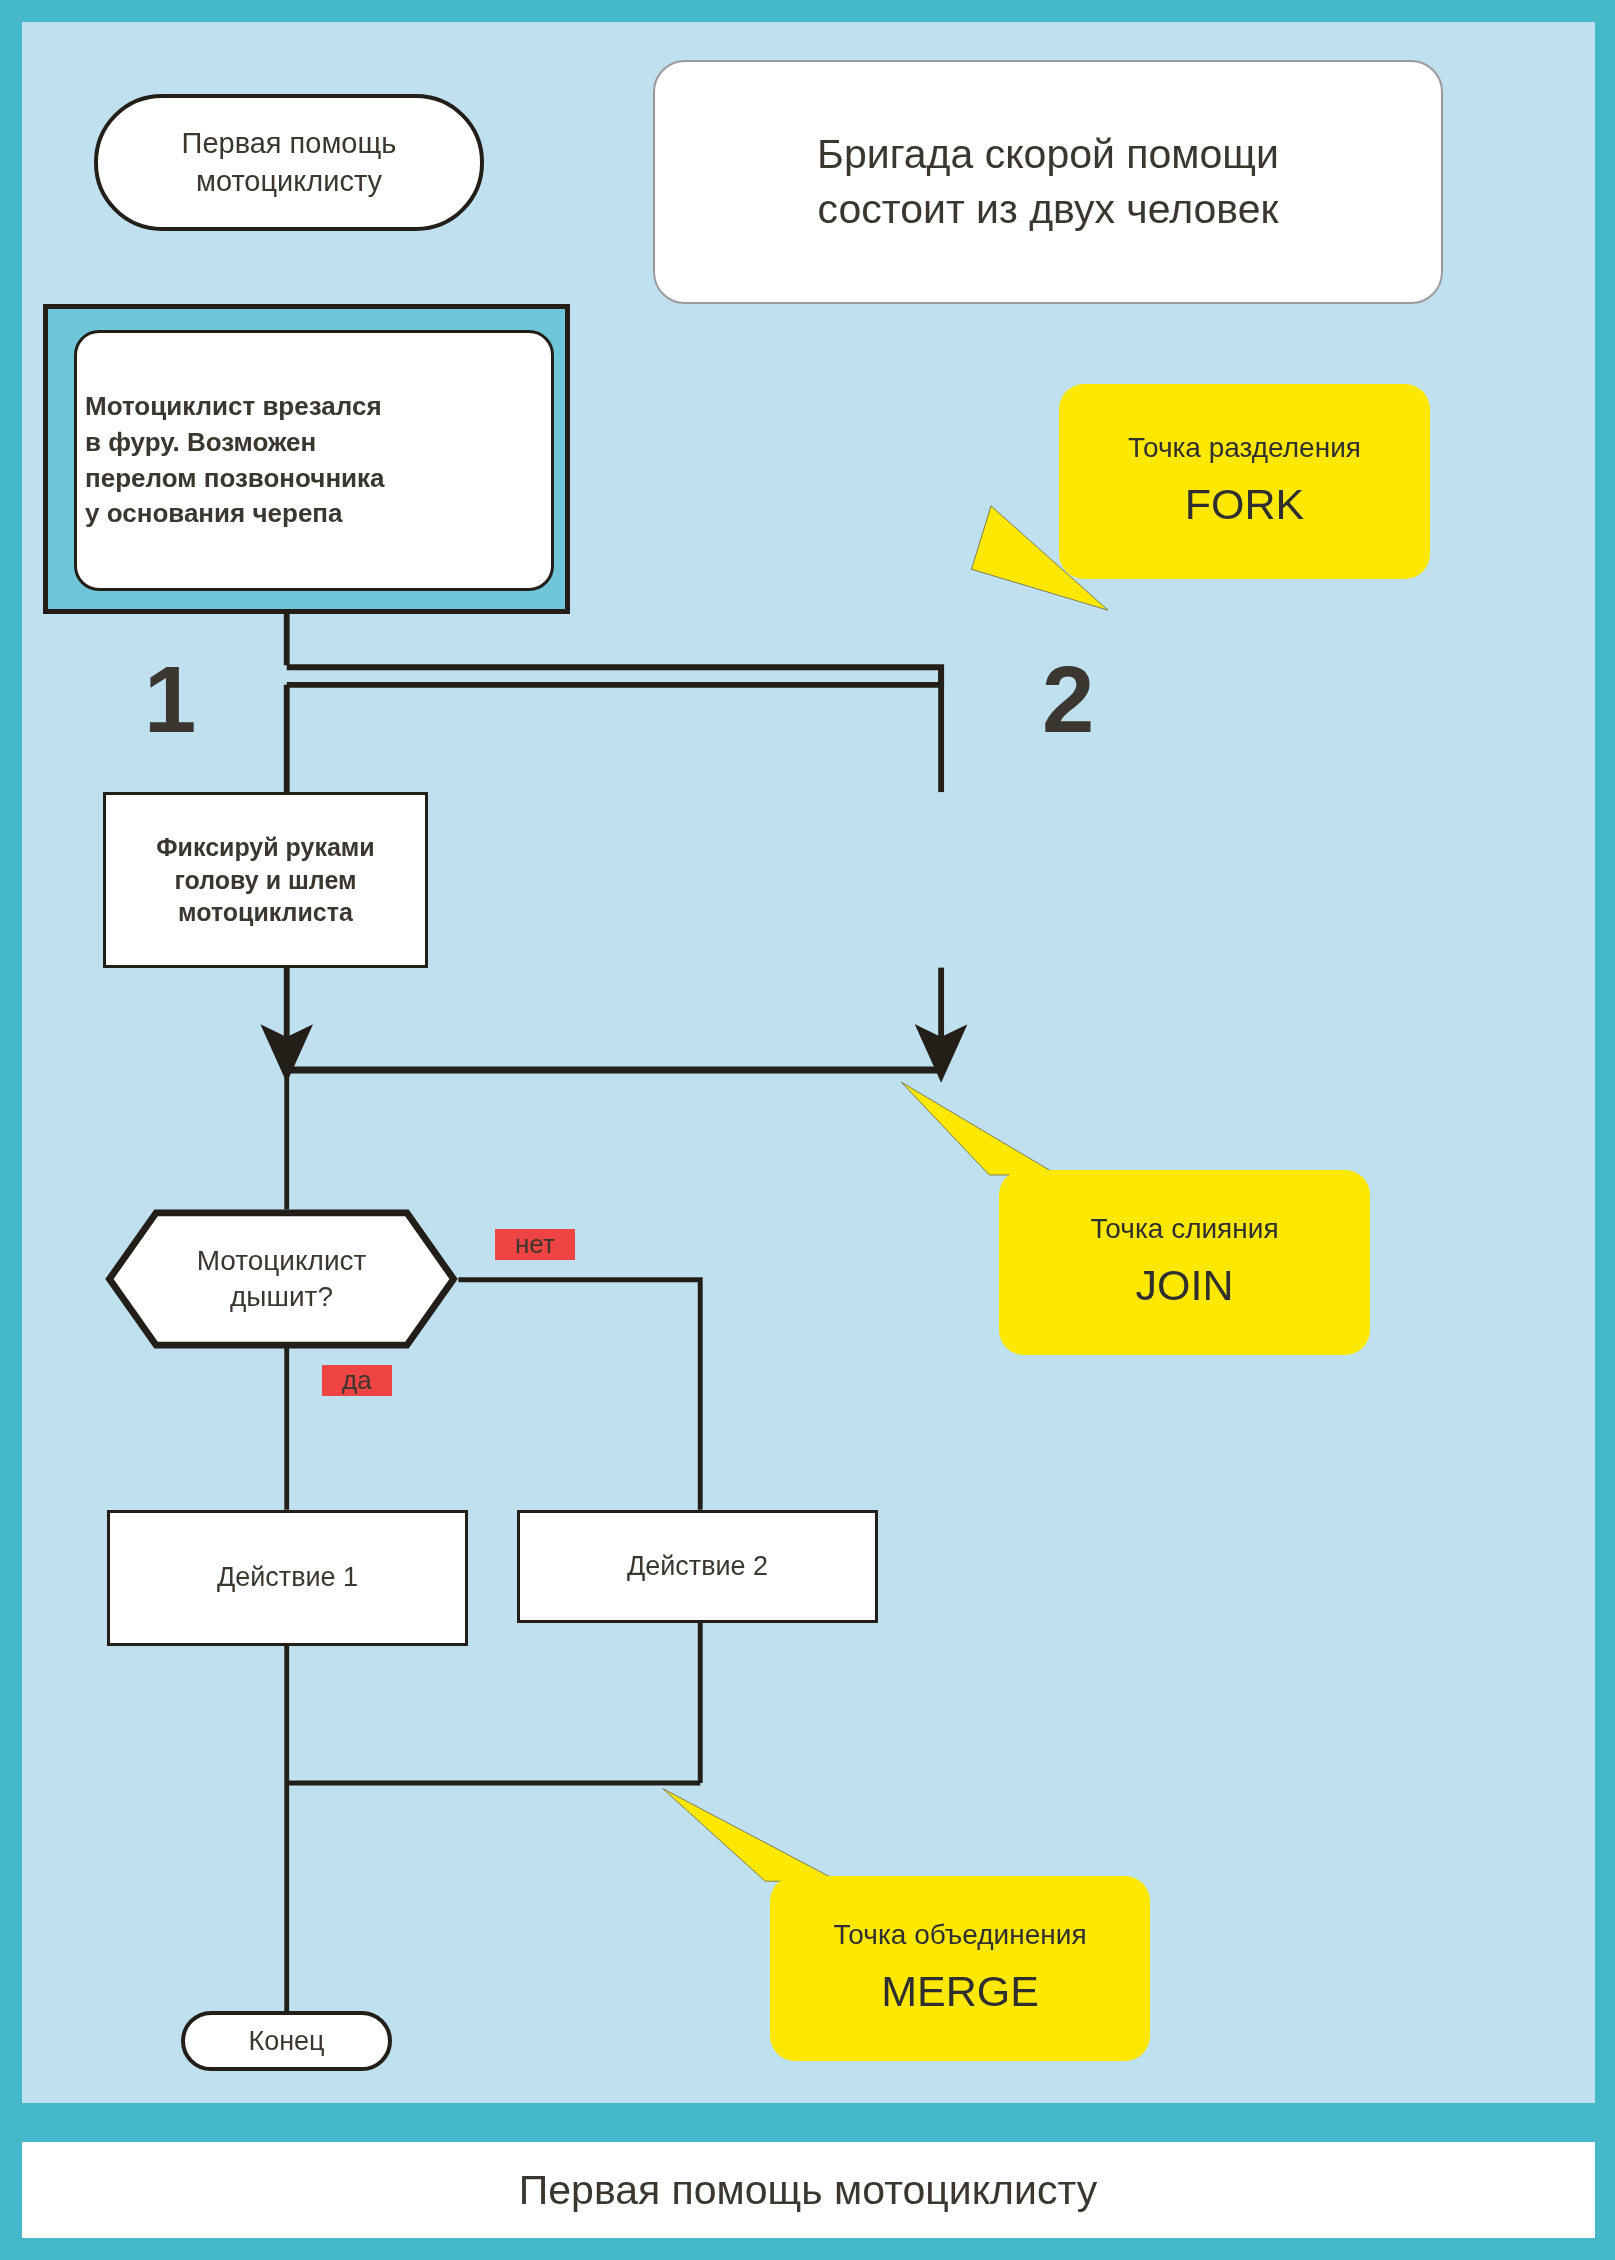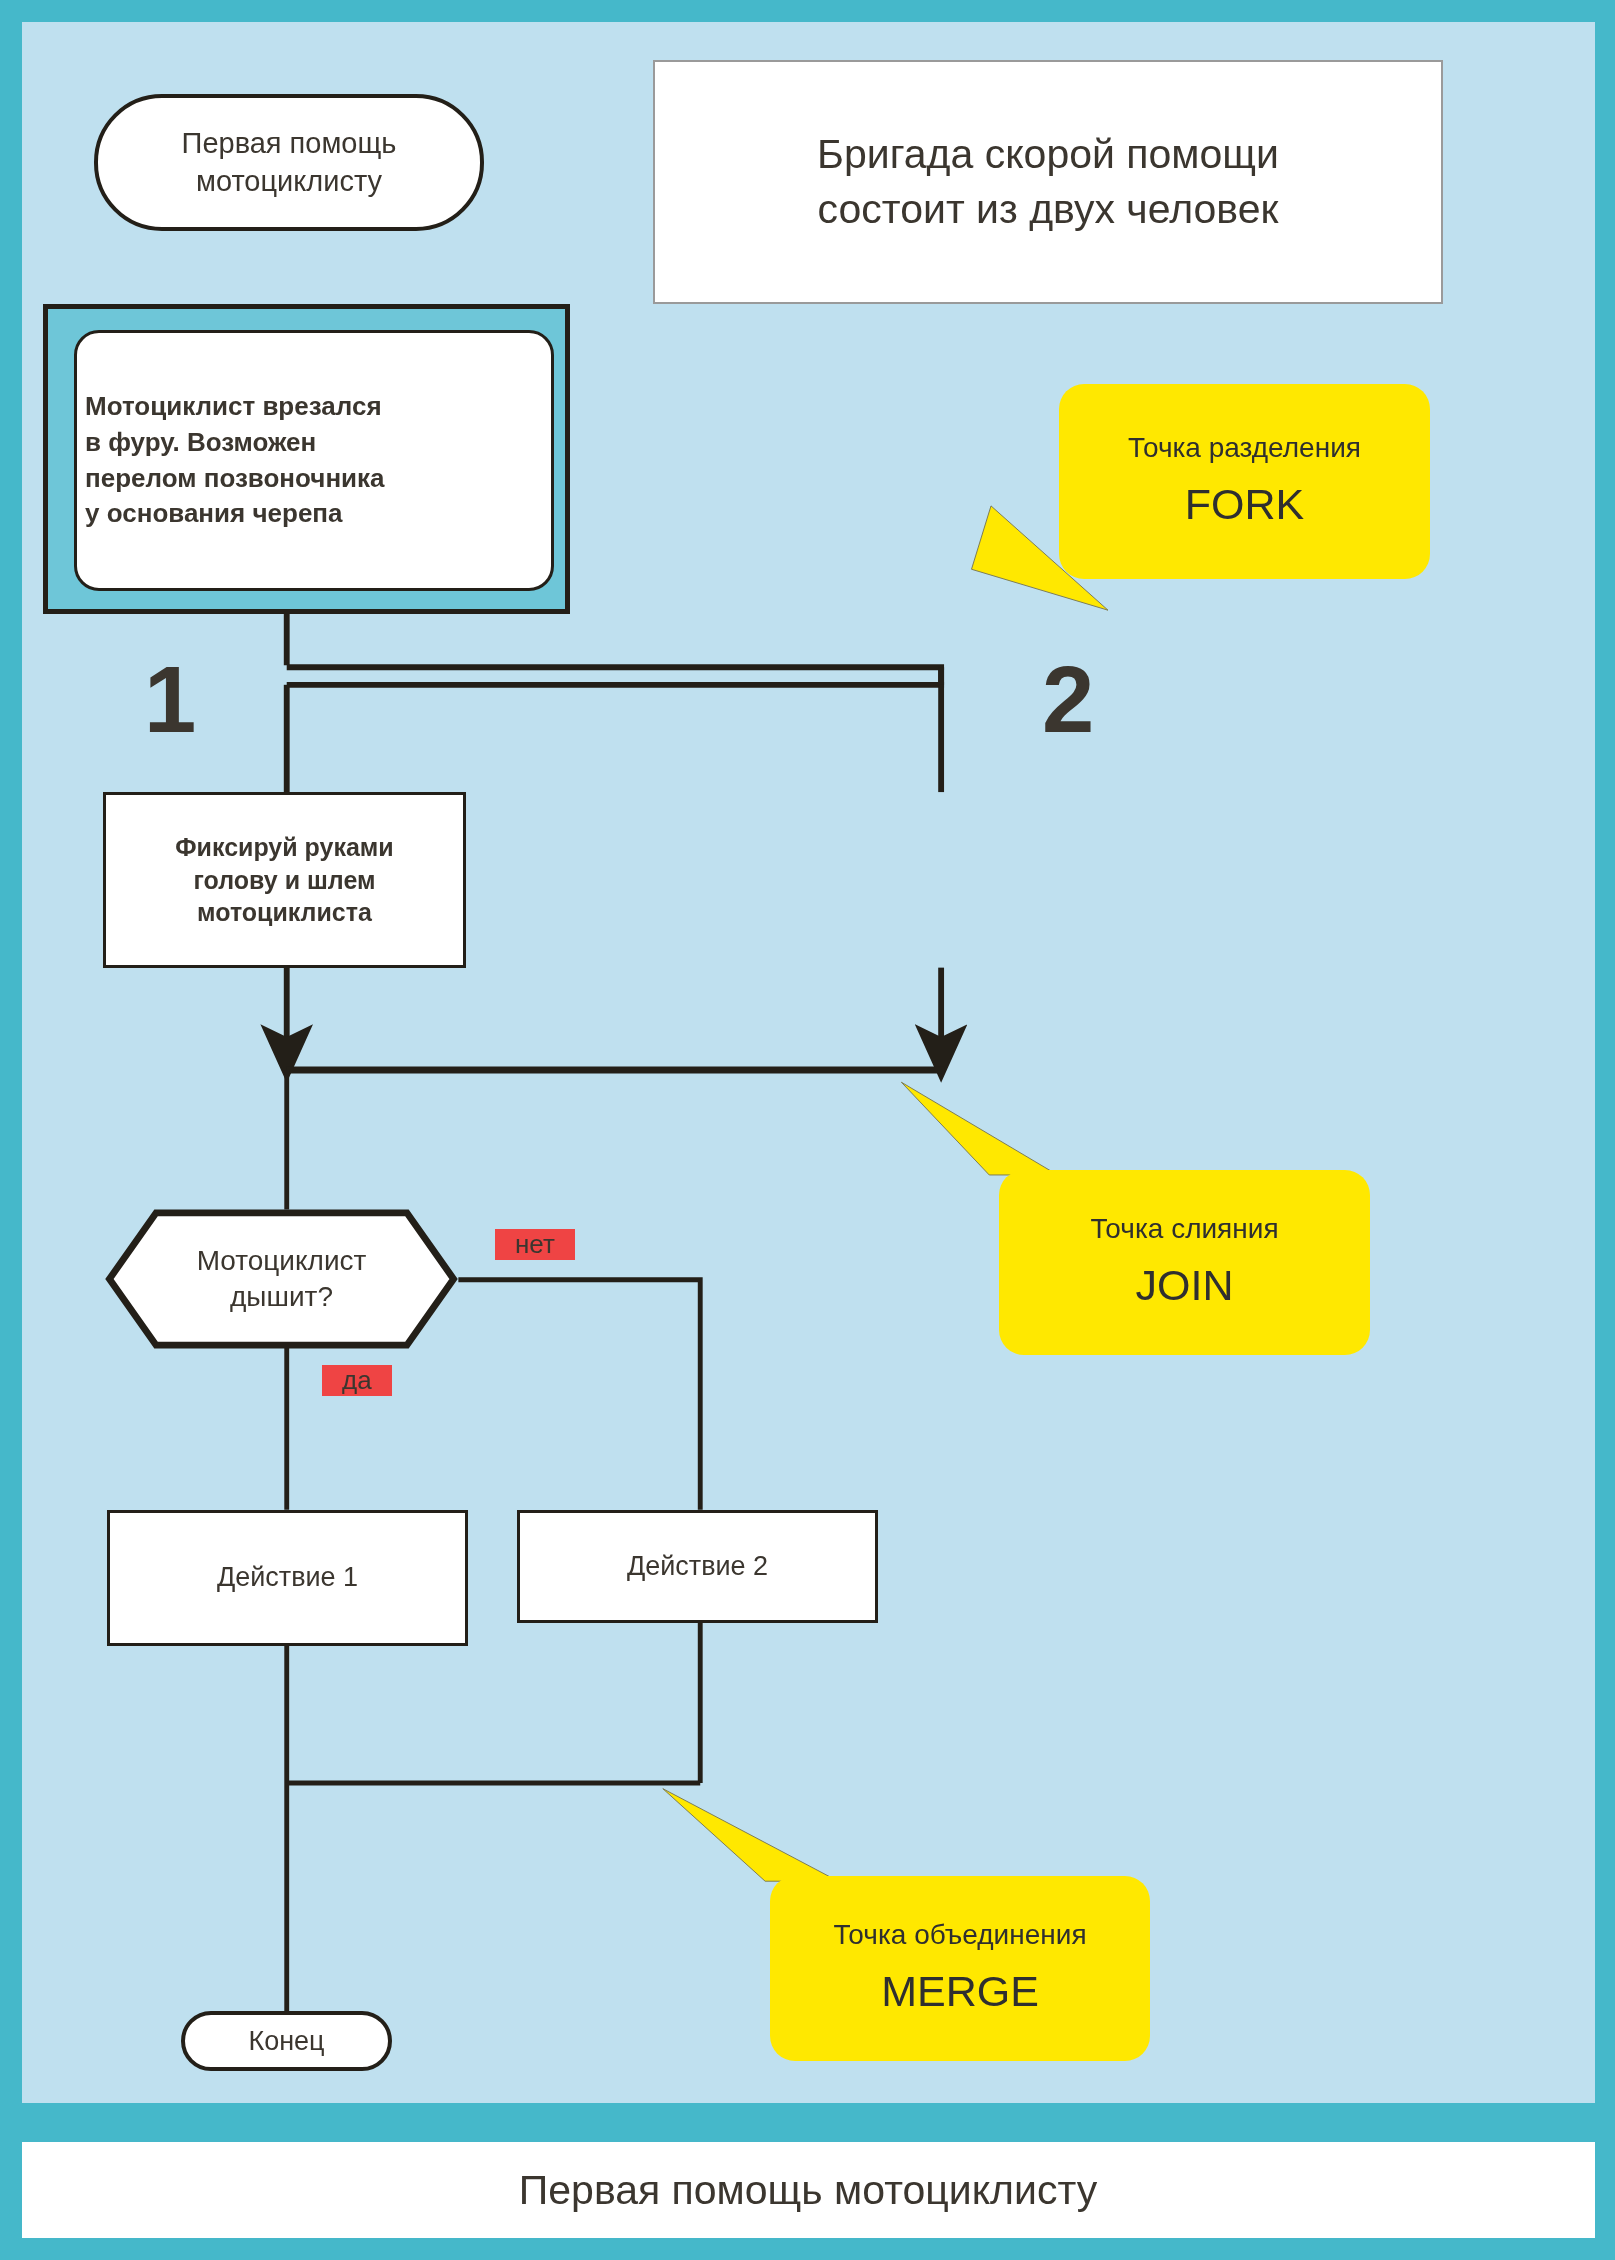--- a/index.html
+++ b/index.html
@@ -255,21 +255,21 @@
 
     <line x1="294" y1="1664" x2="294" y2="1828" stroke="#231f18" stroke-width="5"></line>
 
     <line x1="718" y1="1664" x2="718" y2="1828" stroke="#231f18" stroke-width="5"></line>
 
     <line x1="294" y1="1828" x2="718" y2="1828" stroke="#231f18" stroke-width="5"></line>
 
     <line x1="294" y1="1828" x2="294" y2="2062" stroke="#231f18" stroke-width="5"></line>
   </svg>
 
-  <div class="header-box" style="left:653px; top:60px; width:790px; height:244px;">
+  <div class="header-box" style="left:653px; top:60px; width:790px; height:244px;border-radius:32px;">
     <div>
       <div>Бригада скорой помощи</div>
       <div>состоит из двух человек</div>
     </div>
   </div>
 
   <div class="node start-node" style="left:94px; top:94px; width:390px; height:137px;">
     <div>
       <div>Первая помощь</div>
       <div>мотоциклисту</div>
@@ -282,21 +282,21 @@
       <div>Мотоциклист врезался</div>
       <div>в фуру. Возможен</div>
       <div>перелом позвоночника</div>
       <div>у основания черепа</div>
     </div>
   </div>
 
   <div class="step-number" style="left:144px; top:653px;">1</div>
   <div class="step-number" style="left:1042px; top:653px;">2</div>
 
-  <div class="node process-node" style="left:103px; top:792px; width:363px; height:176px;">
+  <div class="node process-node" style="left:103px; top:792px; width:325px; height:176px;">
     <div>
       <div>Фиксируй руками</div>
       <div>голову и шлем</div>
       <div>мотоциклиста</div>
     </div>
   </div>
 
 
   <div class="hexagon" style="left:105px; top:1209px; width:353px; height:140px;">
     <svg width="353" height="140" viewBox="0 0 362 144" xmlns="http://www.w3.org/2000/svg">

